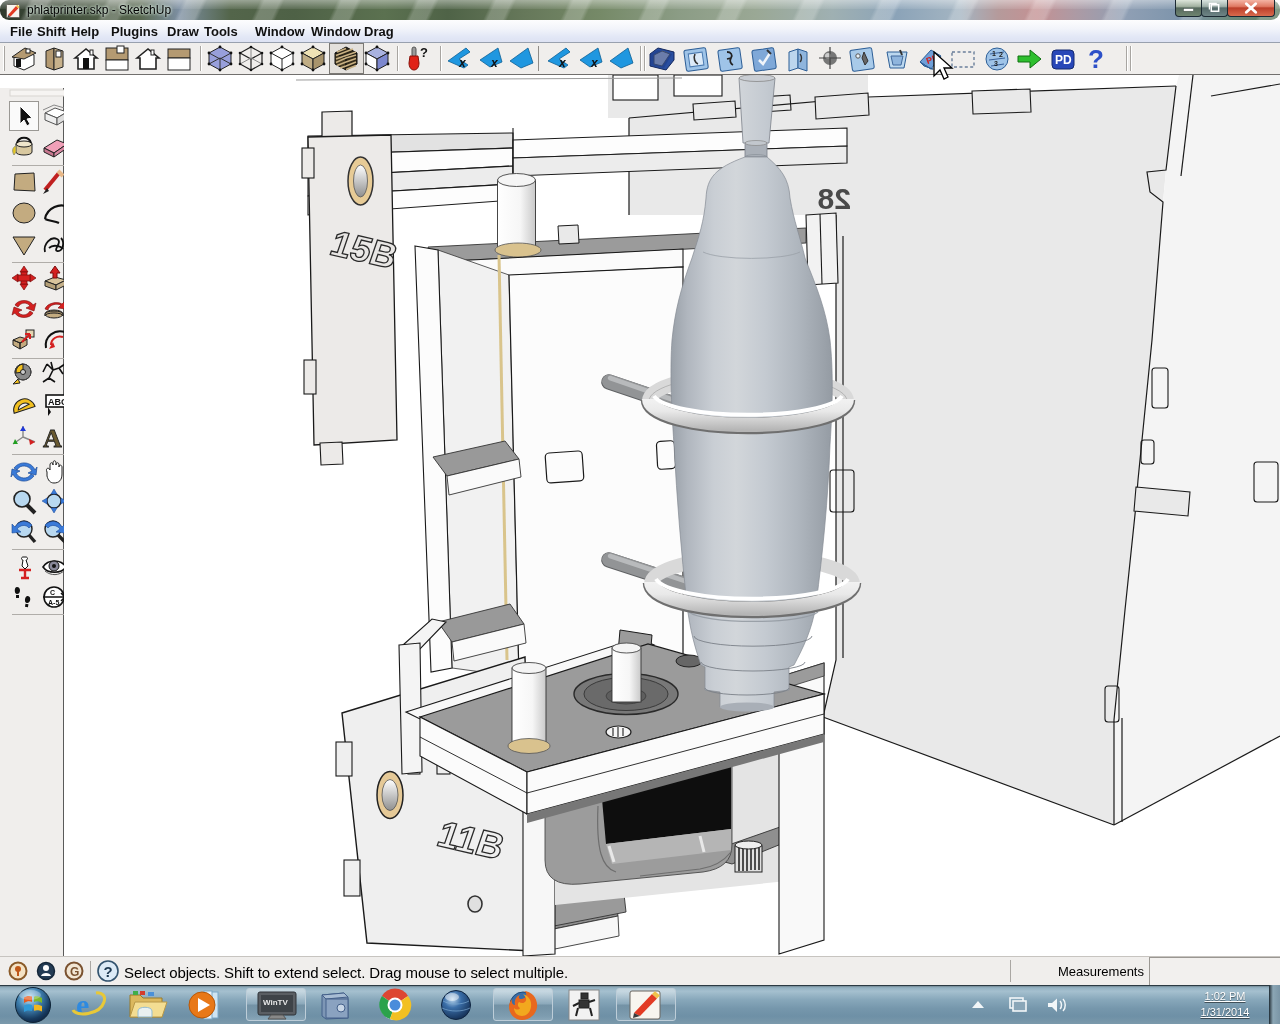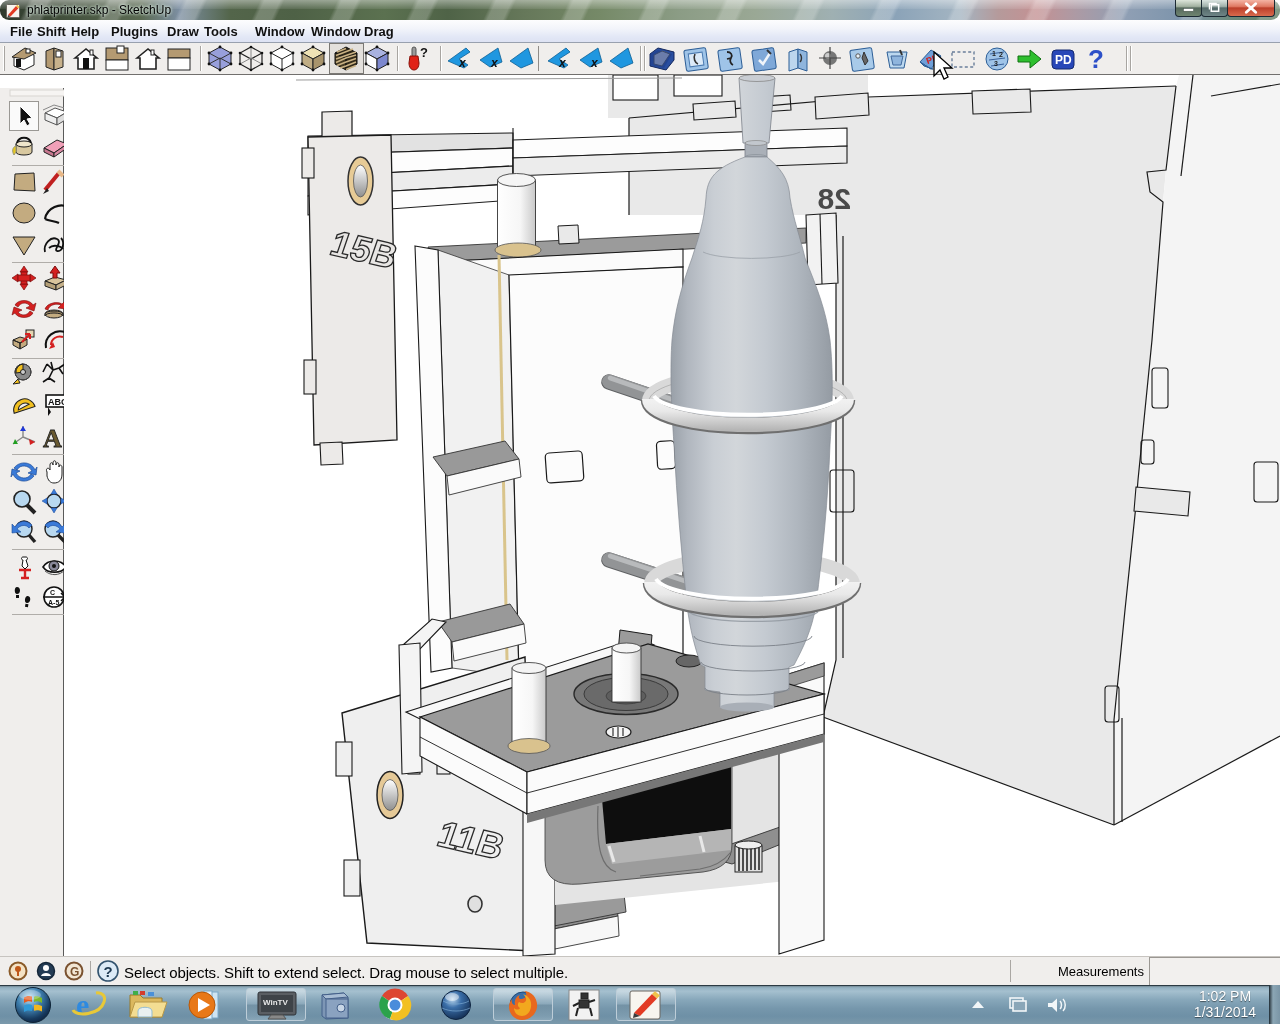--- a/index.html
+++ b/index.html
@@ -36,21 +36,21 @@
 
 #statusbar{left:0;top:956px;width:1280px;height:29px;background:#f0eeec;
  border-top:1px solid #c7c4c0;box-sizing:border-box;font-size:13px;color:#000;}
 
 #taskbar{left:0;top:985px;width:1280px;height:39px;
  background:linear-gradient(180deg,#5f7077 0%,#93b1c2 7%,#a5c0cf 16%,#87a7ba 38%,#7697ac 60%,#6e90a6 80%,#7b99ab 100%);}
 #taskbar .topline{position:absolute;top:0;left:0;width:100%;height:1px;background:#2b3a43;}
 .tbtn{position:absolute;top:3px;height:33px;border:1px solid #bdcdd8;border-radius:3px;
  background:linear-gradient(180deg,rgba(255,255,255,0.42),rgba(255,255,255,0.10) 48%,rgba(90,115,130,0.25) 52%,rgba(200,220,230,0.25));box-sizing:border-box;}
 #clock{position:absolute;right:20px;top:3px;width:70px;text-align:center;color:#fff;
- font-size:14px;line-height:16px;text-shadow:0 1px 1px rgba(0,0,0,0.5);}
+ font-size:11px;line-height:16px;text-shadow:0 1px 1px rgba(0,0,0,0.5);text-decoration:underline;}
 #showdesk{position:absolute;right:0;top:0;width:10px;height:39px;
  background:linear-gradient(90deg,#3d4c55,#8ba6b5 30%,#7a95a6);border-left:1px solid #2b3a43;}
 </style></head><body>
 <div id="screen">
   <div id="titlebar" class="abs">
       <div class="streaks"></div>
       <div class="sheen"></div>
     <svg class="abs" style="left:5px;top:2px" width="17" height="17" viewBox="0 0 17 17">
       <rect x="1.5" y="2.5" width="13" height="13" rx="1" fill="#f7f5ef" stroke="#6b6760"></rect>
       <path d="M3 13 L11 4 L13.4 6.2 L5.5 14.6 Z" fill="#e23b24"></path>

